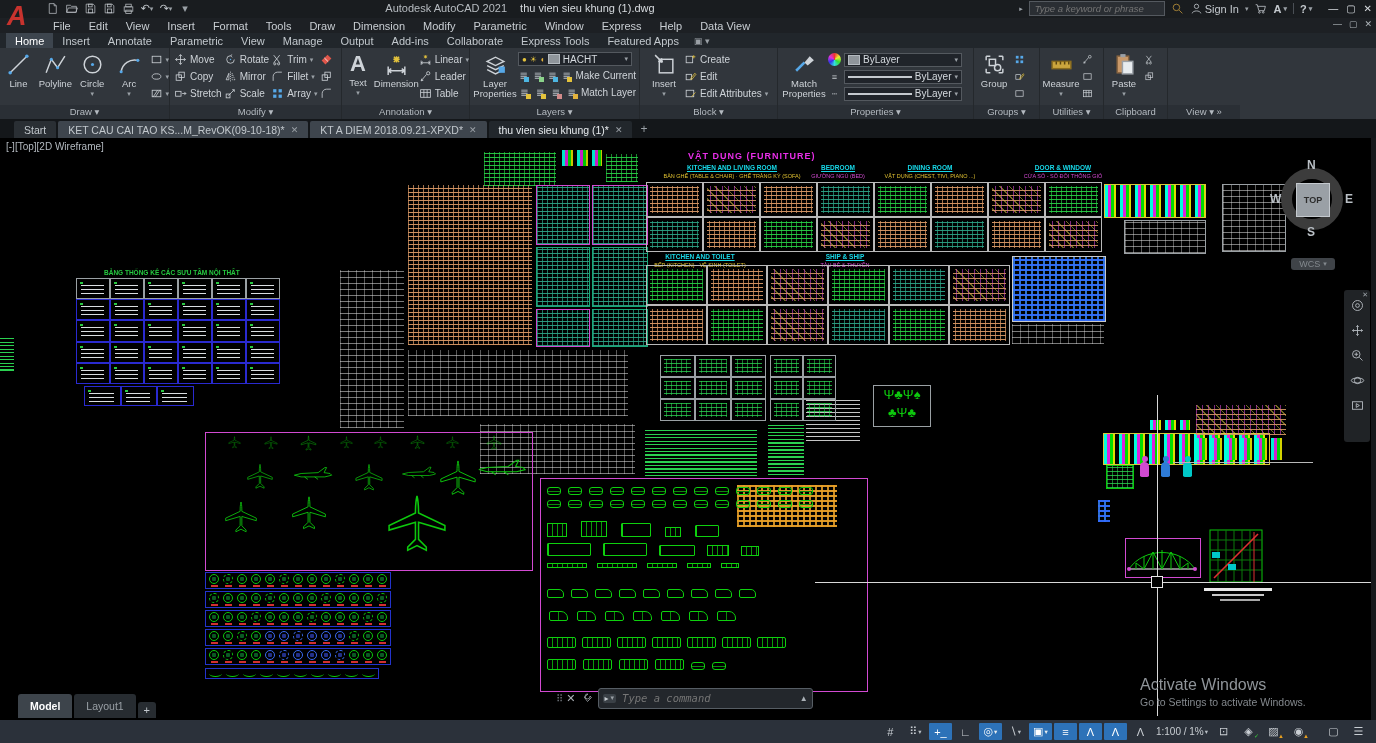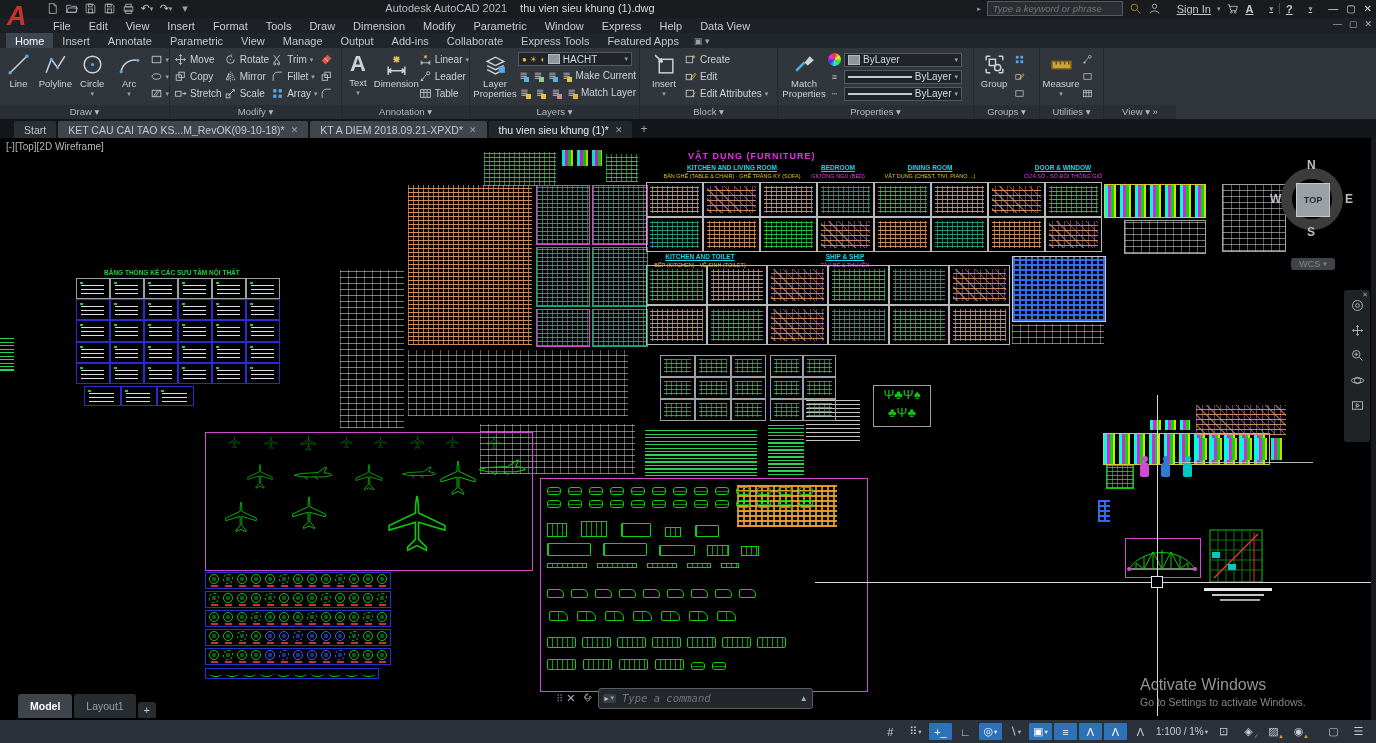--- a/index.html
+++ b/index.html
@@ -11,21 +11,21 @@
   .titlebar{position:absolute;left:0;top:0;width:100%;height:18px;background:#191c1f;color:#c9ced3;font-size:11px;}
   .acad-logo{position:absolute;left:7px;top:0px;color:#c8332e;font-size:27px;font-weight:bold;font-style:italic;line-height:33px;z-index:9;}
   .qat{position:absolute;left:44px;top:1px;display:flex;gap:3px;align-items:center;color:#c4c9ce;}
   .qat .ic{width:16px;height:15px;display:flex;align-items:center;justify-content:center;font-size:11px;}
   .qat svg{width:13px;height:13px;stroke:#c4c9ce;fill:none;stroke-width:1.3;}
   .doc-title{position:absolute;left:0;top:2px;width:1040px;text-align:center;font-size:11px;color:#d7dbdf;white-space:nowrap;}
   .doc-title .app-name{color:#b7bcc1;margin-right:10px;}
   .tb-right{position:absolute;right:4px;top:1px;display:flex;align-items:center;gap:6px;height:15px;}
   .searchbox{display:flex;align-items:center;background:#2a2e33;border:1px solid #54595f;height:13px;width:128px;padding:0 3px;}
   .searchbox input{background:transparent;border:none;outline:none;color:#9aa0a6;font-style:italic;font-size:9.5px;width:100%;font-family:"Liberation Sans",sans-serif;}
-  .tb-ic{color:#c4c9ce;font-size:11px;display:flex;align-items:center;gap:16px;text-decoration:underline;}
+  .tb-ic{color:#c4c9ce;font-size:11px;display:flex;align-items:center;gap:2px;}
   .tb-ic svg{width:13px;height:13px;stroke:#c9ced3;fill:none;stroke-width:1.4;}
   .gold svg{stroke:#c89a3c;}
   .winbtns{display:flex;gap:8px;margin-left:10px;color:#d7dbdf;font-size:10px;}
   .winbtns2{position:absolute;right:4px;top:19px;display:flex;gap:7px;color:#aeb4b9;font-size:9px;z-index:8;}
   .sep-v{width:1px;height:11px;background:#4a4f55;}
 
   
   .menubar{position:absolute;left:0;top:18px;width:100%;height:15px;background:#1d2024;display:flex;align-items:center;padding-left:44px;box-sizing:border-box;}
   .menubar .mi{color:#c9ced3;font-size:11px;padding:0 9px;cursor:default;}
 
@@ -806,20 +806,44 @@
           <div class="srow">
               <svg style="width:11px;height:11px">
                 <use href="#i-table"></use>
               </svg>
             </div>
         </div>
       </div>
       <div class="panel-label"><span>Utilities</span> ▾</div>
     </div>
 
+    <div class="panel" style="width:64px">
+      <div class="pbody">
+        <div class="bigtool">
+            <svg>
+              <use href="#i-paste"></use>
+            </svg>
+            <span>Paste</span>
+            <span class="caret">▾</span>
+          </div>
+        <div class="scol">
+          <div class="srow">
+              <svg style="width:11px;height:11px">
+                <use href="#i-trim"></use>
+              </svg>
+            </div>
+          <div class="srow">
+              <svg style="width:11px;height:11px">
+                <use href="#i-copy"></use>
+              </svg>
+            </div>
+        </div>
+      </div>
+      <div class="panel-label"><span>Clipboard</span></div>
+    </div>
 
     <div class="panel" style="width:72px;border-right:none">
       <div class="panel-label"><span>View</span> ▾ »</div>
     </div>
     <div class="panel" style="flex:1;border-right:none"></div>
   </div>
 
   <div class="doctabs" id="doctabs">
       <span class="dtab">
         <span>Start</span>

